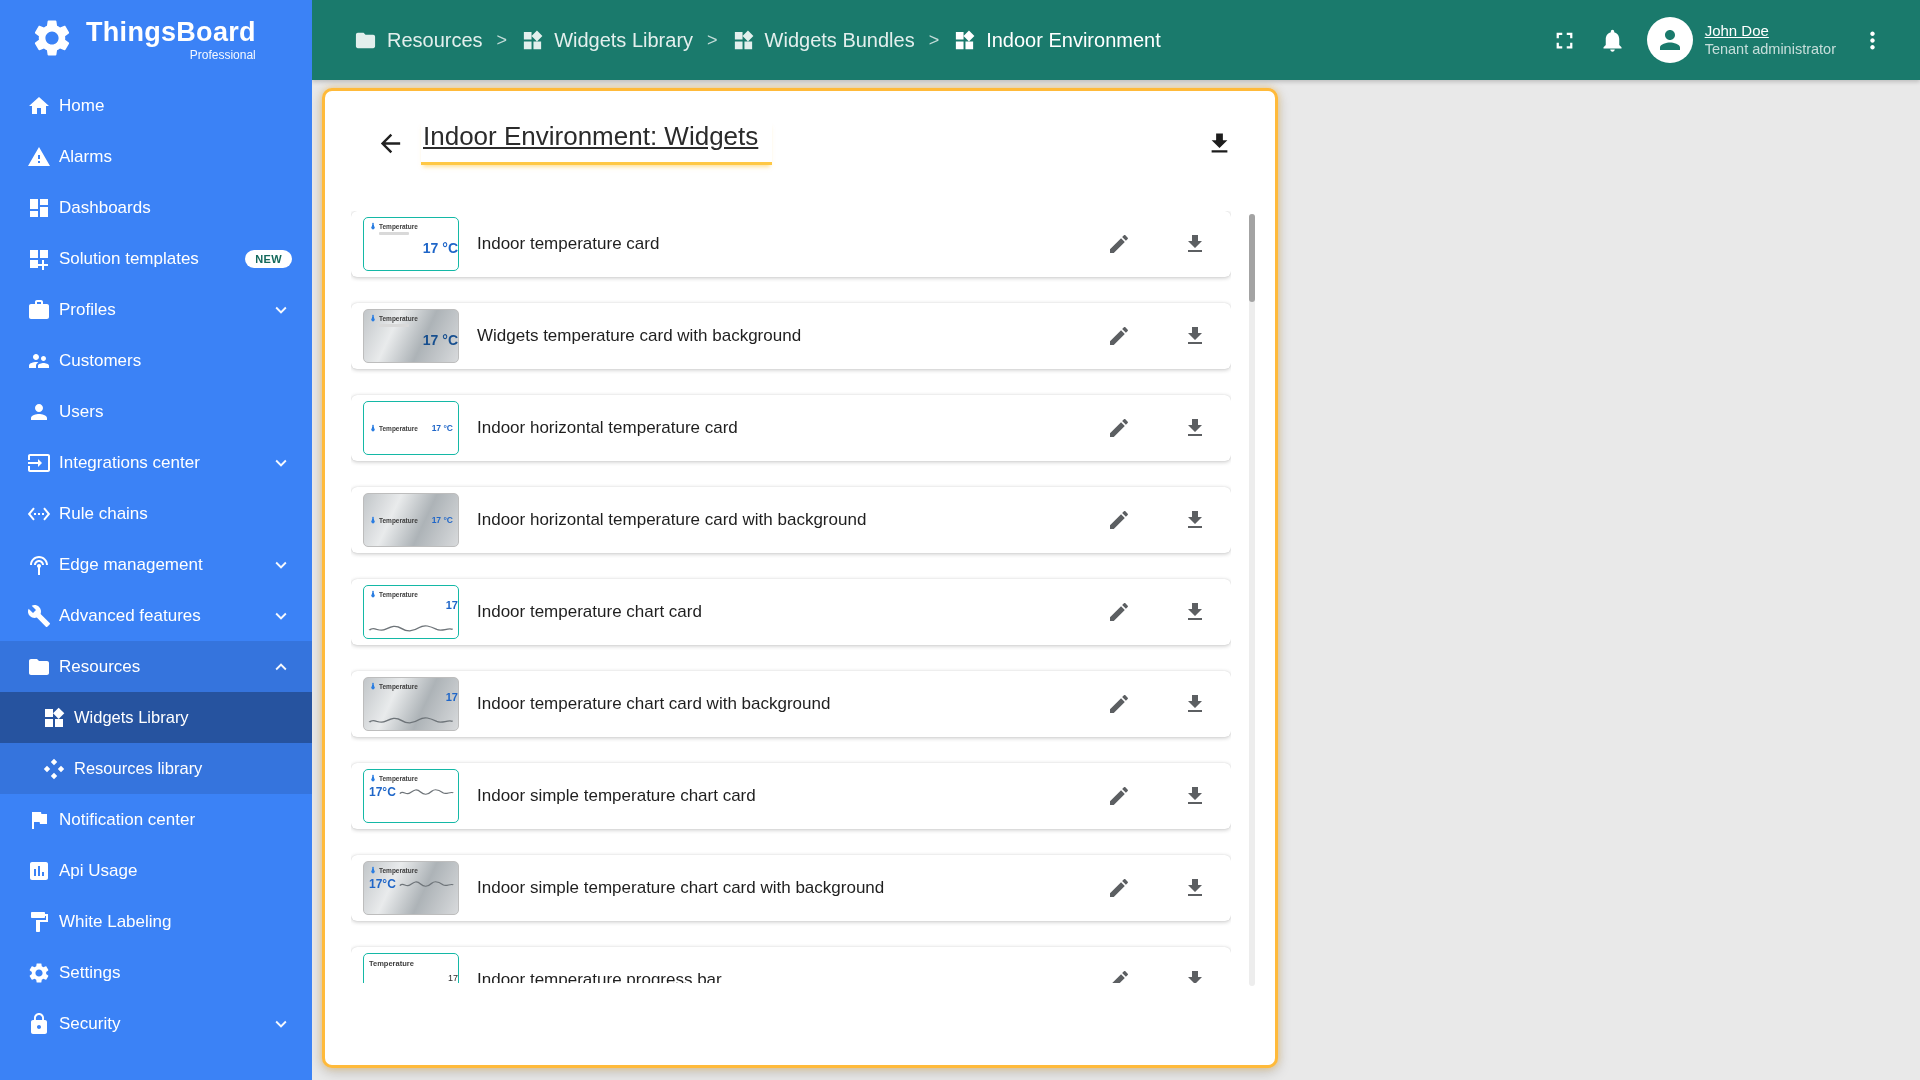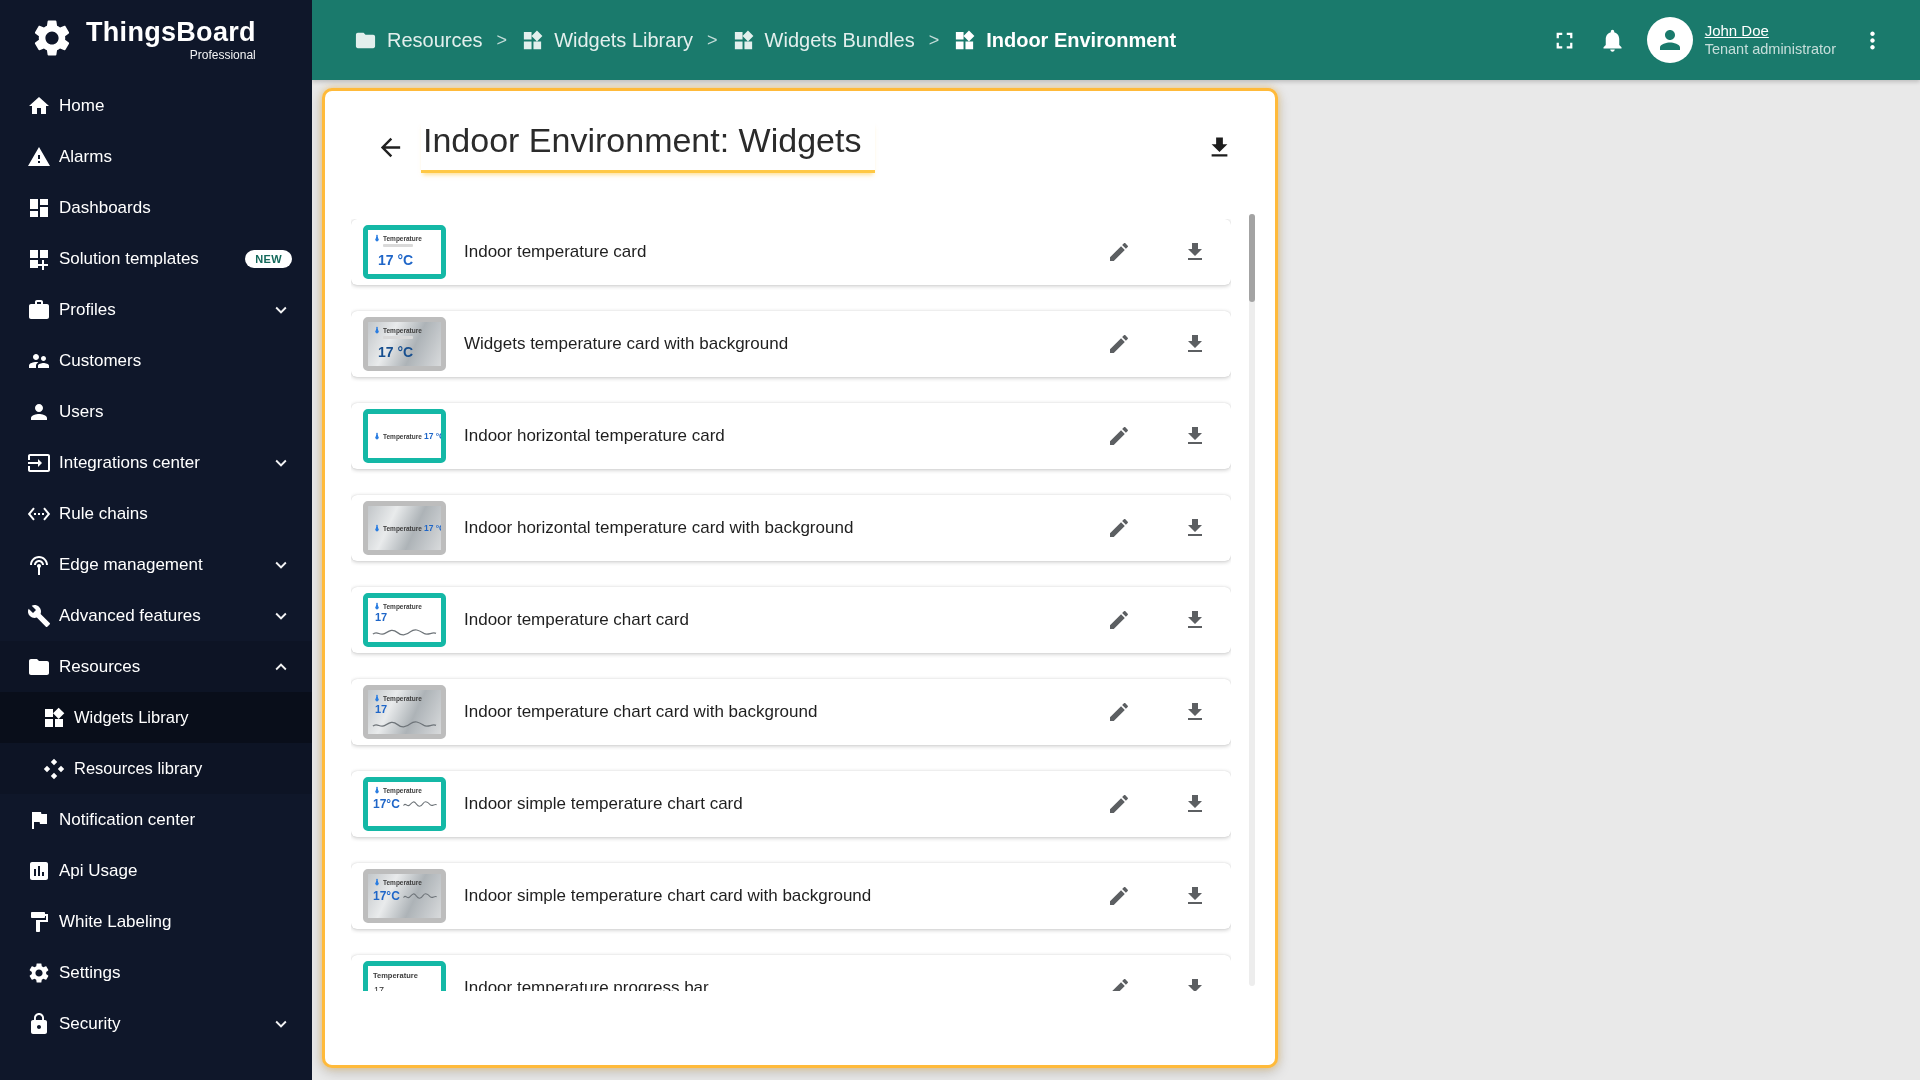--- a/index.html
+++ b/index.html
@@ -1,77 +1,77 @@
 <!DOCTYPE html>
 <html><head>
 <meta charset="utf-8">
 <style>
   *{box-sizing:border-box;margin:0;padding:0;}
   html,body{width:1920px;height:1080px;}
   body{font-family:"Liberation Sans",sans-serif;overflow:hidden;background:#e9e9e9;color:#212121;}
   .app{display:flex;width:100%;height:100%;}
 
   
-  .sidebar{width:312px;flex:none;background:#0f172a;color:#fff;display:flex;flex-direction:column;overflow:hidden;z-index:3;text-align:center;}
+  .sidebar{width:312px;flex:none;background:#3b82f6;color:#fff;display:flex;flex-direction:column;overflow:hidden;z-index:3;text-align:center;}
   .logo{height:80px;flex:none;display:flex;align-items:center;padding-left:30px;gap:12px;cursor:pointer;}
   .logo-mark .icon{width:44px;height:44px;}
   .logo-text{display:flex;flex-direction:column;line-height:1;}
   .logo-name{font-size:27px;font-weight:600;letter-spacing:.3px;}
   .logo-sub{font-size:12px;opacity:.95;align-self:flex-end;margin-top:3px;}
   .side-nav{flex:1;overflow:hidden;}
   .side-item{height:51px;display:flex;align-items:center;gap:8px;padding:0 20px 0 27px;font-size:17px;cursor:pointer;white-space:nowrap;}
   .side-item .icon{width:24px;height:24px;flex:none;}
   .side-item .chev{margin-left:auto;width:22px;height:22px;opacity:.95;}
   .side-item .badge{margin-left:auto;background:#fff;color:#14695B;font-size:11px;font-weight:700;padding:3px 10px;border-radius:11px;letter-spacing:.4px;}
   .side-group{background:rgba(0,0,0,.10);}
   .side-item.child{padding-left:42px;font-size:16.5px;}
   .side-item.active{background:rgba(0,0,0,.28);}
 
   
   .main-col{flex:1;display:flex;flex-direction:column;height:100%;min-width:0;}
   .topbar{height:80px;flex:none;background:#1A7A6C;color:#fff;display:flex;align-items:center;padding:0 24px 0 42px;box-shadow:0 2px 4px rgba(0,0,0,.18);z-index:2;}
   .crumbs{display:flex;align-items:center;gap:14px;font-size:20px;font-weight:500;}
   .crumb{display:flex;align-items:center;gap:10px;color:rgba(255,255,255,.88);cursor:pointer;}
   .crumb .icon{width:23px;height:23px;}
-  .crumb.current{color:#fff;font-weight:700;cursor:default;}
+  .crumb.current{color:#fff;font-weight:400;cursor:default;}
   .crumb-sep{color:rgba(255,255,255,.75);font-size:18px;}
   .topbar-right{margin-left:auto;display:flex;align-items:center;}
   button{background:none;border:none;cursor:pointer;font-family:inherit;}
   .tb-btn{width:48px;height:48px;border-radius:50%;display:flex;align-items:center;justify-content:center;color:#fff;}
   .tb-btn .icon{width:27px;height:27px;}
   .avatar{width:46px;height:46px;border-radius:50%;background:#fff;display:flex;align-items:center;justify-content:center;margin-left:10px;cursor:pointer;flex:none;}
   .avatar .icon{width:30px;height:30px;color:#1A7A6C;}
   .user-text{margin:0 12px 0 12px;line-height:1.3;cursor:pointer;}
   .user-name{font-size:15px;text-decoration:underline;}
   .user-role{font-size:14.5px;color:rgba(255,255,255,.75);}
 
   
   .content{flex:1;position:relative;background:#e9e9e9;overflow:hidden;}
   .panel{position:absolute;left:10px;top:8px;width:956px;bottom:12px;background:#fff;border:3px solid #FFBA3A;border-radius:10px;
          box-shadow:0 0 7px rgba(255,186,58,.55),0 4px 14px rgba(0,0,0,.18);display:flex;flex-direction:column;overflow:hidden;}
   .panel-header{display:flex;align-items:center;padding:30px 34px 6px 44px;flex:none;}
   .back-btn{width:42px;height:42px;display:flex;align-items:center;justify-content:center;color:#212121;}
   .back-btn .icon{width:29px;height:29px;}
-  .panel-title{font-size:34px;color:#2b2b2b;font-weight:400;margin-left:10px;padding:0 14px 10px 2px;border-bottom:3px solid #FFC845;
-               box-shadow:0 4px 4px -2px rgba(255,200,69,.55);}
+  .panel-title{font-size:26px;color:#2b2b2b;font-weight:400;margin-left:10px;padding:0 14px 10px 2px;border-bottom:3px solid #FFC845;
+               box-shadow:0 4px 4px -2px rgba(255,200,69,.55);text-decoration:underline;}
   .dl-top{margin-left:auto;width:44px;height:44px;display:flex;align-items:center;justify-content:center;color:#1d1d1d;}
   .dl-top .icon{width:27px;height:27px;}
   .panel-body{position:relative;flex:1;padding:40px 44px 0 26px;}
   .widget-list{height:772px;overflow:hidden;}
   .widget-row{height:66px;margin-bottom:26px;background:#fff;border-radius:6px;display:flex;align-items:center;padding:0 10px 0 12px;cursor:pointer;
               box-shadow:0 1px 4px rgba(0,0,0,.22),0 0 1px rgba(0,0,0,.14);}
   .row-label{flex:1;margin-left:18px;font-size:17px;color:#1f1f1f;}
   .row-actions{display:flex;align-items:center;gap:32px;margin-right:4px;}
   .icon-btn{width:44px;height:44px;display:flex;align-items:center;justify-content:center;border-radius:50%;color:#5c5f62;}
   .icon-btn .icon{width:24px;height:24px;}
   .scrollbar{position:absolute;top:123px;right:20px;width:6px;height:772px;background:#ededed;border-radius:3px;}
   .scroll-thumb{position:absolute;top:0;left:0;width:100%;height:88px;background:#a3a3a3;border-radius:3px;cursor:grab;}
 
   
-  .thumb{width:83px;height:54px;flex:none;border:5px solid #14b8a6;border-radius:5px;background:#fff;position:relative;overflow:hidden;}
+  .thumb{width:96px;height:54px;flex:none;border:1px solid #14b8a6;border-radius:5px;background:#fff;position:relative;overflow:hidden;text-align:right;}
   .thumb.bg{background:linear-gradient(115deg,#c2c6c9 0%,#e9ebec 32%,#adb3b7 62%,#d8dadc 100%);border-color:#bdbdbd;}
   .t-head{display:flex;align-items:center;gap:2px;padding:4px 5px 0 5px;}
   .t-title{font-size:6.5px;color:#3c3c3c;font-weight:700;white-space:nowrap;}
   .t-therm{width:8px;height:8px;color:#2a7de1;flex:none;}
   .t-sub{height:3px;width:30px;background:#d9d9d9;border-radius:1px;margin:2px 0 0 15px;}
   .t-value{color:#1F66C8;font-weight:700;white-space:nowrap;}
   .type-card .t-value,.type-card-bg .t-value{display:block;font-size:14px;margin:5px 0 0 10px;}
   .type-card-bg .t-value{color:#174f8f;}
   .t-hrow{height:100%;padding:0 5px;}
   .type-horizontal .t-value,.type-horizontal-bg .t-value{margin-left:auto;font-size:8.5px;}

